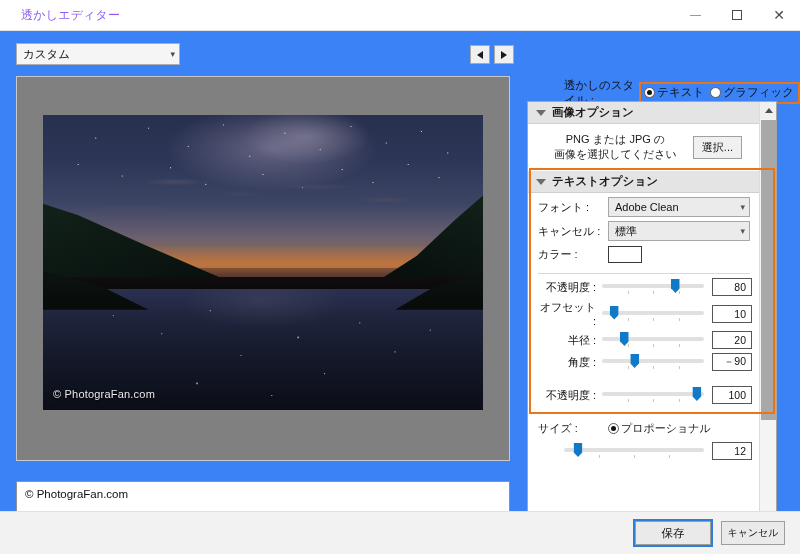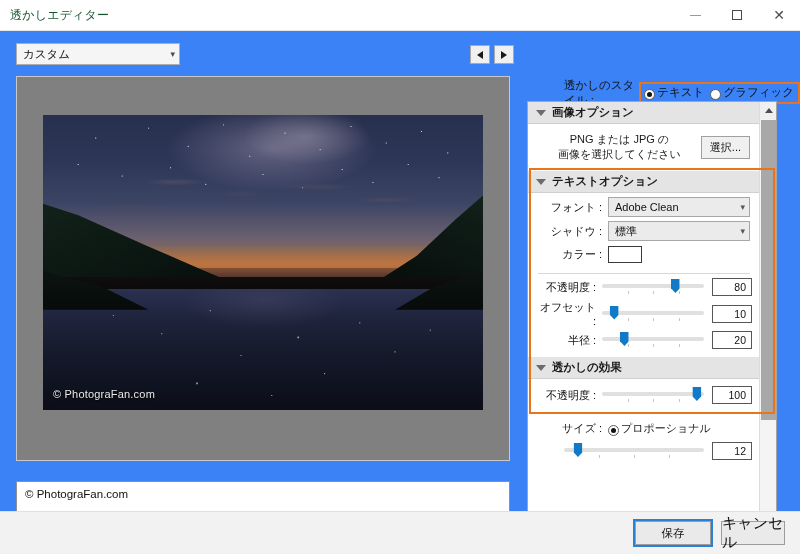--- a/index.html
+++ b/index.html
@@ -14,21 +14,21 @@
     position: relative;
   }
 
   
   .titlebar {
     position:absolute; left:0; top:0; width:800px; height:30px;
     background:#ffffff;
     display:flex; align-items:center;
   }
   .title-text {
-    margin-left: 10px; font-size: 12px; color:#14532d; letter-spacing:.2px;
+    margin-left: 21px; font-size: 12px; color:#8b5cf6; letter-spacing:.2px;
   }
   .win-controls { position:absolute; right:0; top:0; height:30px; display:flex; }
   .win-btn {
     width:42px; height:30px; display:flex; align-items:center; justify-content:center;
     color:#444;
   }
   .glyph-min { width:11px; height:1px; background:#9a9a9a; display:block; }
   .glyph-max { width:10px; height:10px; border:1.3px solid #4a4a4a; display:block; }
   .glyph-close { font-size:14px; line-height:1; color:#4a4a4a; font-family:"DejaVu Sans", sans-serif; }
 
@@ -173,21 +173,21 @@
   
   .style-row {
     position:absolute; left:527px; top:47px; display:flex; align-items:center;
     font-size:11.5px; color:#111;
   }
   .style-label { margin-right:2px;margin-left:37px; }
   .radio-group-box {
     border:2px solid #e8741c; padding:1px 4px 2px 3px; display:flex; align-items:center;
   }
   .radio {
-    display:inline-flex; align-items:flex-end; margin-right:6px; white-space:nowrap;
+    display:inline-flex; align-items:center; margin-right:6px; white-space:nowrap;
   }
   .radio:last-child { margin-right:0; }
   .radio .dot {
     width:11px; height:11px; border-radius:50%;
     border:1px solid #5b5b5b; background:#fff; margin-right:2px;
     display:inline-block; position:relative; flex:none;
   }
   .radio.checked .dot::after {
     content:""; position:absolute; left:2px; top:2px; width:5px; height:5px;
     border-radius:50%; background:#111;
@@ -203,34 +203,34 @@
   .section-head {
     height:22px; background:#e4e4e4; border-bottom:1px solid #cfcfcf;
     display:flex; align-items:center; padding-left:8px;
     font-size:11.5px; font-weight:bold; color:#1b1b1b;
   }
   .section-head .tri {
     width:0;height:0;border-left:5px solid transparent;border-right:5px solid transparent;
     border-top:6px solid #6c6c6c; margin-right:6px;
   }
 
-  .img-opt-body { padding:8px 10px 9px 10px; display:flex; align-items:center; }
+  .img-opt-body { padding:8px 18px 9px 10px; display:flex; align-items:center; }
   .img-opt-text { flex:1; text-align:center; font-size:11px; line-height:15px; color:#1b1b1b; }
   .btn {
     background:#f0f0f0; border:1px solid #a0a0a0; padding:3px 8px;
     font-size:11px; color:#111; white-space:nowrap;
   }
 
   .hl-text-options {
     position:absolute; left:529px; top:137px; width:246px; height:246px;
     border:2px solid #e8741c; pointer-events:none; z-index:6;
   }
 
   .field-row { display:flex; align-items:center; padding:4px 10px 0 10px; }
-  .field-label { width:64px; text-align:right; margin-right:6px; font-size:11px; color:#111; }
+  .field-label { width:64px; text-align:left; margin-right:6px; font-size:11px; color:#111; }
   .combo {
     flex:1; height:20px; background:#ebebeb; border:1px solid #a7a7a7;
     display:flex; align-items:center; padding:0 4px 0 6px; font-size:11px; color:#111;
   }
   .combo .caret { margin-left:auto; color:#555; font-size:9px; }
 
   .align-row { display:flex; align-items:center; padding:6px 10px 0 10px; font-size:11px; }
   .color-row { display:flex; align-items:center; padding:5px 10px 8px 10px; font-size:11px; }
   .color-swatch { width:34px; height:17px; background:#fff; border:1px solid #3a3a3a; }
 
@@ -301,21 +301,21 @@
   .btn-save {
     position:absolute; left:635px; top:9px; width:76px; height:24px;
     background:#eaeaea; border:1px solid #9d9d9d; outline:2px solid #2b7fd4;
     display:flex; align-items:center; justify-content:center;
     font-size:11.5px; color:#111;
   }
   .btn-cancel {
     position:absolute; left:721px; top:9px; width:64px; height:24px;
     background:#eaeaea; border:1px solid #9d9d9d;
     display:flex; align-items:center; justify-content:center;
-    font-size:15px; color:#111;
+    font-size:10px; color:#111;
   }
 </style>
 </head>
 <body>
 
 <div class="titlebar">
   <div class="title-text">透かしエディター</div>
   <div class="win-controls">
     <div class="win-btn">
       <span class="glyph-min"></span>
@@ -400,21 +400,21 @@
 
       <div class="field-row">
         <span class="field-label">フォント :</span>
         <span class="combo">
           <span>Adobe Clean</span>
           <span class="caret">▾</span>
         </span>
       </div>
 
       <div class="field-row">
-        <span class="field-label">シャドウ :</span>
+        <span class="field-label">キャンセル :</span>
         <span class="combo">
           <span>標準</span>
           <span class="caret">▾</span>
         </span>
       </div>
 
 
       <div class="color-row">
         <span class="field-label">カラー :</span>
         <span class="color-swatch"></span>
@@ -458,27 +458,36 @@
           <span class="ticks">
               <i style="left:25%"></i>
               <i style="left:50%"></i>
               <i style="left:75%"></i>
             </span>
           <span class="thumb" style="left:22%"></span>
         </span>
         <span class="numbox">20</span>
       </div>
 
+      <div class="slider-row">
+        <span class="slider-label">角度 :</span>
+        <span class="slider">
+          <span class="track"></span>
+          <span class="ticks">
+              <i style="left:25%"></i>
+              <i style="left:50%"></i>
+              <i style="left:75%"></i>
+            </span>
+          <span class="thumb" style="left:32%"></span>
+        </span>
+        <span class="numbox">－90</span>
+      </div>
 
       <div style="height:8px"></div>
 
-      <div class="section-head">
-        <span class="tri"></span>
-        <span>透かしの効果</span>
-      </div>
 
       <div class="effect-slider-row">
         <span class="slider-label">不透明度 :</span>
         <span class="slider">
           <span class="track"></span>
           <span class="ticks">
               <i style="left:25%"></i>
               <i style="left:50%"></i>
               <i style="left:75%"></i>
             </span>

